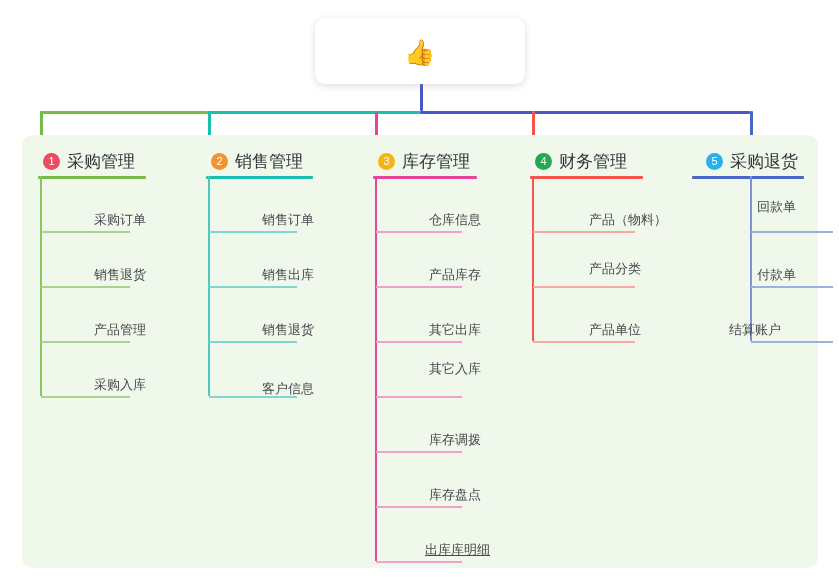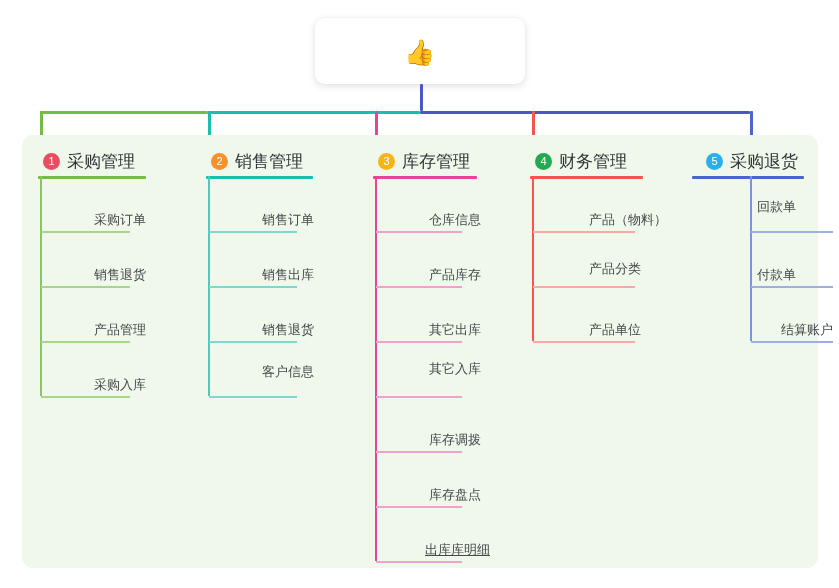--- a/index.html
+++ b/index.html
@@ -127,21 +127,21 @@
           <span class="cat-label">销售管理</span>
         </div>
         <div class="cat-rule" style="left: 206px; top: 176px; width: 107px; background: rgb(25, 191, 174);"></div>
         <div class="spine" style="left: 208px; top: 176px; height: 220px; background: rgb(76, 202, 190);"></div>
         <div class="leaf-label" style="left: 221px; top: 211px; pointer-events: auto;">销售订单</div>
         <div class="leaf-rule" style="left: 209px; top: 231px; width: 88px; background: rgb(127, 215, 207);"></div>
         <div class="leaf-label" style="left: 221px; top: 266px; pointer-events: auto;">销售出库</div>
         <div class="leaf-rule" style="left: 209px; top: 286px; width: 88px; background: rgb(127, 215, 207);"></div>
         <div class="leaf-label" style="left: 221px; top: 321px; pointer-events: auto;">销售退货</div>
         <div class="leaf-rule" style="left: 209px; top: 341px; width: 88px; background: rgb(127, 215, 207);"></div>
-        <div class="leaf-label" style="left: 221px; top: 363px; pointer-events: auto;">客户信息</div>
+        <div class="leaf-label" style="left: 221px; top: 380px; pointer-events: auto;">客户信息</div>
         <div class="leaf-rule" style="left: 209px; top: 396px; width: 88px; background: rgb(127, 215, 207);"></div>
       </div>
       <div class="col" style="left: 0px; width: 839px; height: 588px; position: absolute; pointer-events: none;">
         <div class="cat-head" style="left: 378px; top: 150px; pointer-events: auto;">
           <span class="badge" style="background: rgb(245, 181, 24);">3</span>
           <span class="cat-label">库存管理</span>
         </div>
         <div class="cat-rule" style="left: 373px; top: 176px; width: 104px; background: rgb(232, 67, 155);"></div>
         <div class="spine" style="left: 375px; top: 176px; height: 385px; background: rgb(232, 67, 155);"></div>
         <div class="leaf-label" style="left: 388px; top: 211px; pointer-events: auto;">仓库信息</div>
@@ -177,18 +177,18 @@
         <div class="cat-head" style="left: 706px; top: 150px; pointer-events: auto;">
           <span class="badge" style="background: rgb(41, 176, 232);">5</span>
           <span class="cat-label">采购退货</span>
         </div>
         <div class="cat-rule" style="left: 692px; top: 176px; width: 112px; background: rgb(74, 102, 200);"></div>
         <div class="spine" style="left: 750px; top: 176px; height: 165px; background: rgb(127, 147, 216);"></div>
         <div class="leaf-label" style="left: 716px; top: 198px; pointer-events: auto;">回款单</div>
         <div class="leaf-rule" style="left: 751px; top: 231px; width: 82px; background: rgb(159, 176, 224);"></div>
         <div class="leaf-label" style="left: 716px; top: 266px; pointer-events: auto;">付款单</div>
         <div class="leaf-rule" style="left: 751px; top: 286px; width: 82px; background: rgb(159, 176, 224);"></div>
-        <div class="leaf-label" style="left: 740px; top: 321px; pointer-events: auto;">结算账户</div>
+        <div class="leaf-label" style="left: 688px; top: 321px; pointer-events: auto;">结算账户</div>
         <div class="leaf-rule" style="left: 751px; top: 341px; width: 82px; background: rgb(159, 176, 224);"></div>
       </div>
     </div>
 
 </div>
 
 </body></html>

